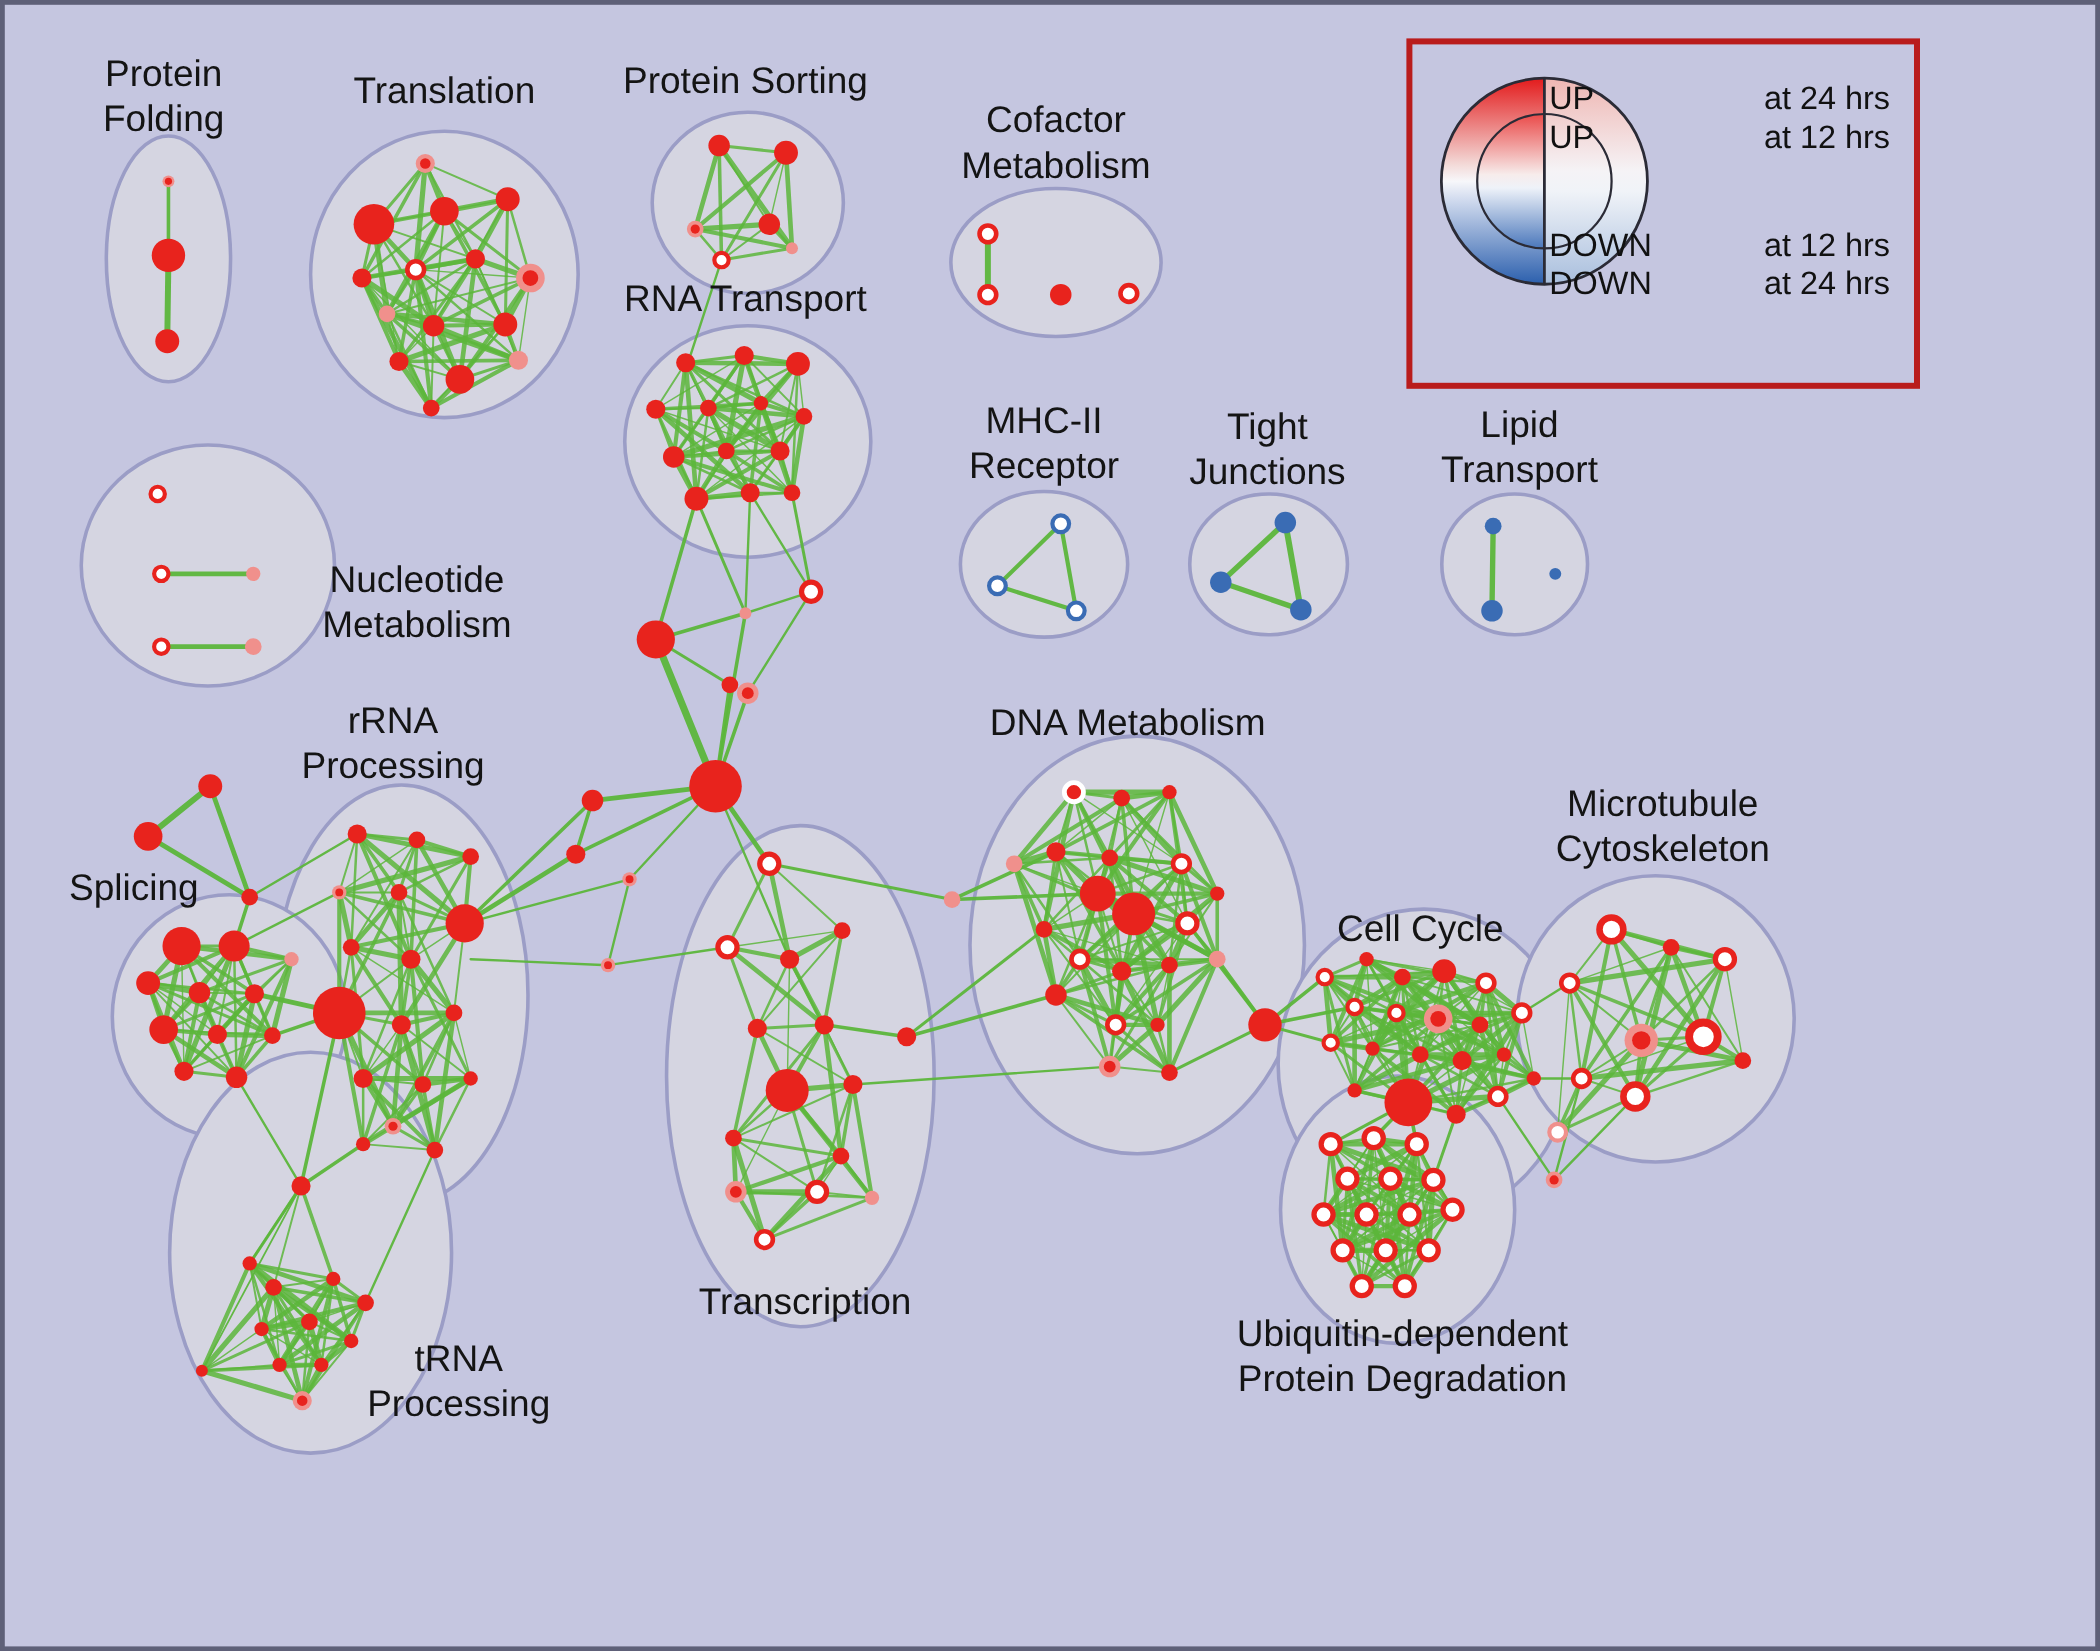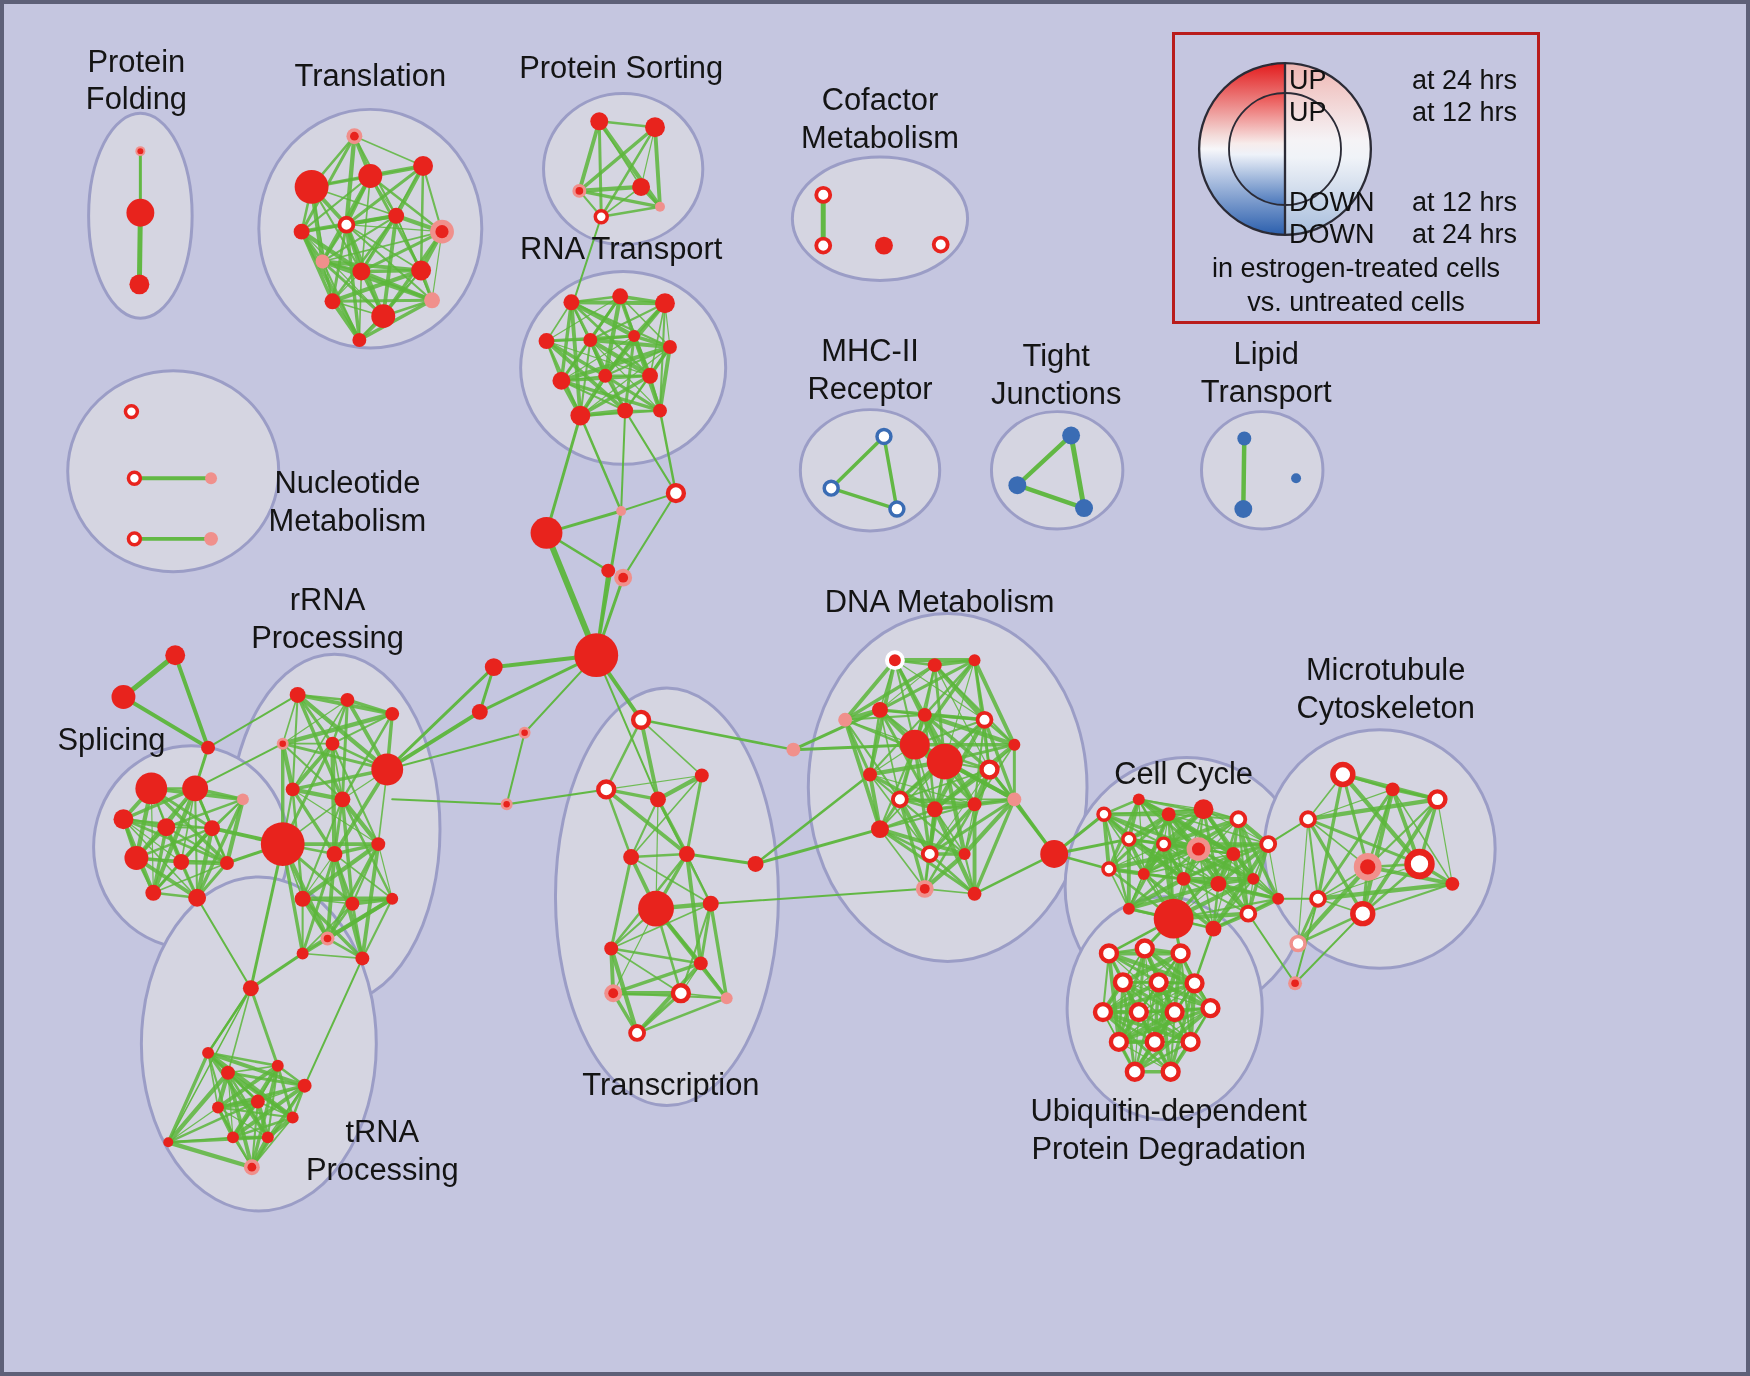--- a/index.html
+++ b/index.html
@@ -3,22 +3,22 @@
 <meta charset="utf-8">
 <style>
   html,body { margin:0; padding:0; background:#8f91a8; }
   .figure {
     position:relative; width:1750px; height:1376px;
     background:#c5c6e0; border:4px solid #5e6078; box-sizing:border-box;
     overflow:hidden; font-family:"Liberation Sans", sans-serif;text-decoration:underline;
   }
   #network-svg { position:absolute; left:0; top:0; display:block; }
   .legend {
-    position:absolute; left:1168px; top:28px; width:368px; height:292px;
-    border:3px solid #b91c1c; background:#c5c6e0; box-sizing:border-box; z-index:5;
+    position:absolute; left:1168px; top:28px; width:428px; height:292px;
+    border:5px solid #b91c1c; background:#c5c6e0; box-sizing:border-box; z-index:5;
   }
   .legend-glyph { position:absolute; left:12px; top:16px; }
   .legend-row {
     position:absolute; left:114px; right:20px; display:flex;
     justify-content:space-between; font-size:27px; color:#111; z-index:6;
   }
   .legend-footer {
     position:absolute; left:0; right:0; top:216px; text-align:center;
     font-size:27px; color:#111; line-height:34px; z-index:6;
   }
@@ -1548,19 +1548,15 @@
       <span>at 12 hrs</span>
     </div>
     <div class="legend-row" style="top:152px">
       <span>DOWN</span>
       <span>at 12 hrs</span>
     </div>
     <div class="legend-row" style="top:184px">
       <span>DOWN</span>
       <span>at 24 hrs</span>
     </div>
-    <div class="legend-footer">
-      <div>in estrogen-treated cells</div>
-      <div>vs. untreated cells</div>
-    </div>
   </div>
 
 </div>
 
 </body></html>

